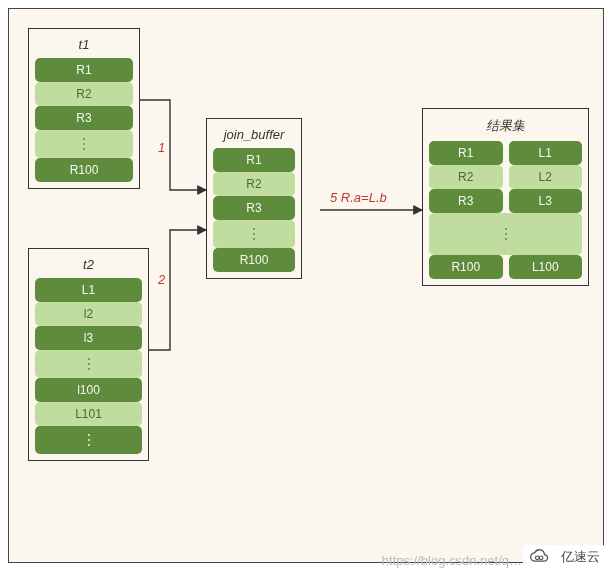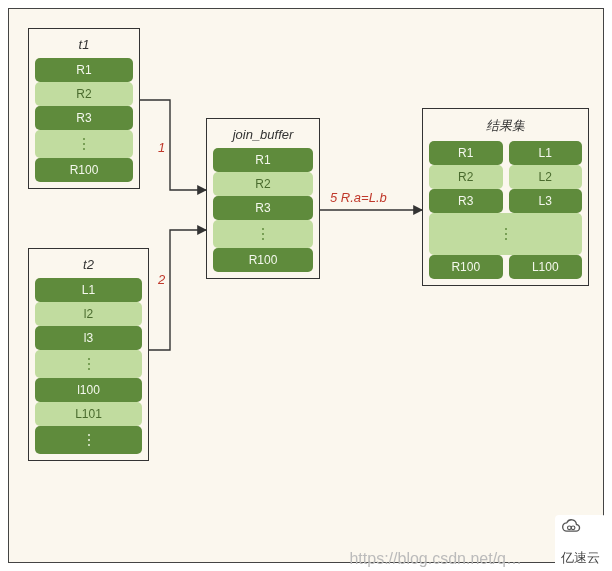--- a/index.html
+++ b/index.html
@@ -113,39 +113,38 @@
   .ann {
     position: absolute;
     color: #c0392b;
     font-style: italic;
     font-size: 13px;
   }
   .watermark {
     position: absolute;
     right: 90px;
     bottom: 3px;
-    font-size: 16px;
+    font-size: 13px;
     color: #bbb;
     font-family: Arial, sans-serif;
     font-style: normal;
   }
   .brand {
     position: absolute;
     right: 6px;
     bottom: 2px;
     background: #fff;
     border-radius: 4px;
     padding: 2px 6px;
     display: flex;
-    align-items: flex-start;
+    align-items: center;
     gap: 12px;
     font-family: Arial, sans-serif;
     font-size: 13px;
     color: #444;
-    flex-direction: column;
   }
   .brand svg { width: 20px; height: 20px; }
 </style>
 </head>
 <body>
 
 <div class="canvas">
   <div class="frame"></div>
 
   <svg class="wires">
@@ -197,21 +196,21 @@
       <div class="row dark ell">
           <div class="dots">
             <span></span>
             <span></span>
             <span></span>
           </div>
         </div>
     </div>
   </div>
 
-  <div class="box" style="left:206px; top:112px; width:114px;">
+  <div class="box" style="left:206px; top:112px; width:96px;">
     <div class="title">join_buffer</div>
     <div class="rows">
       <div class="row dark">R1</div>
       <div class="row light">R2</div>
       <div class="row dark">R3</div>
       <div class="row light ell">
           <div class="dots">
             <span></span>
             <span></span>
             <span></span>

